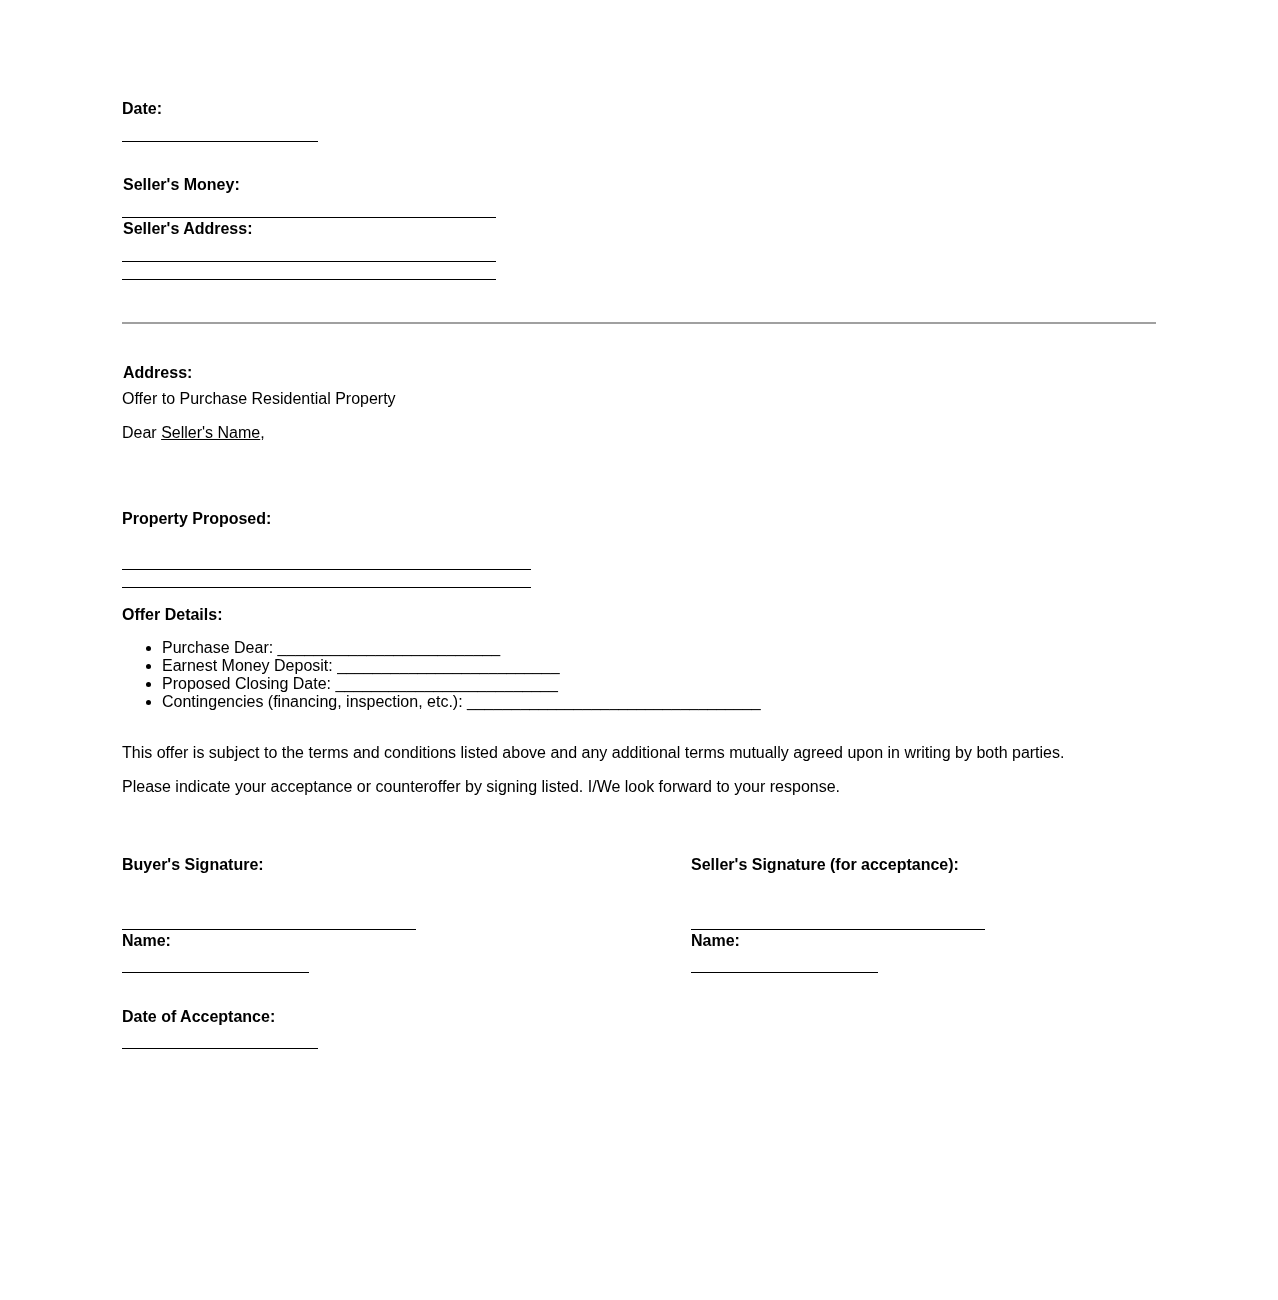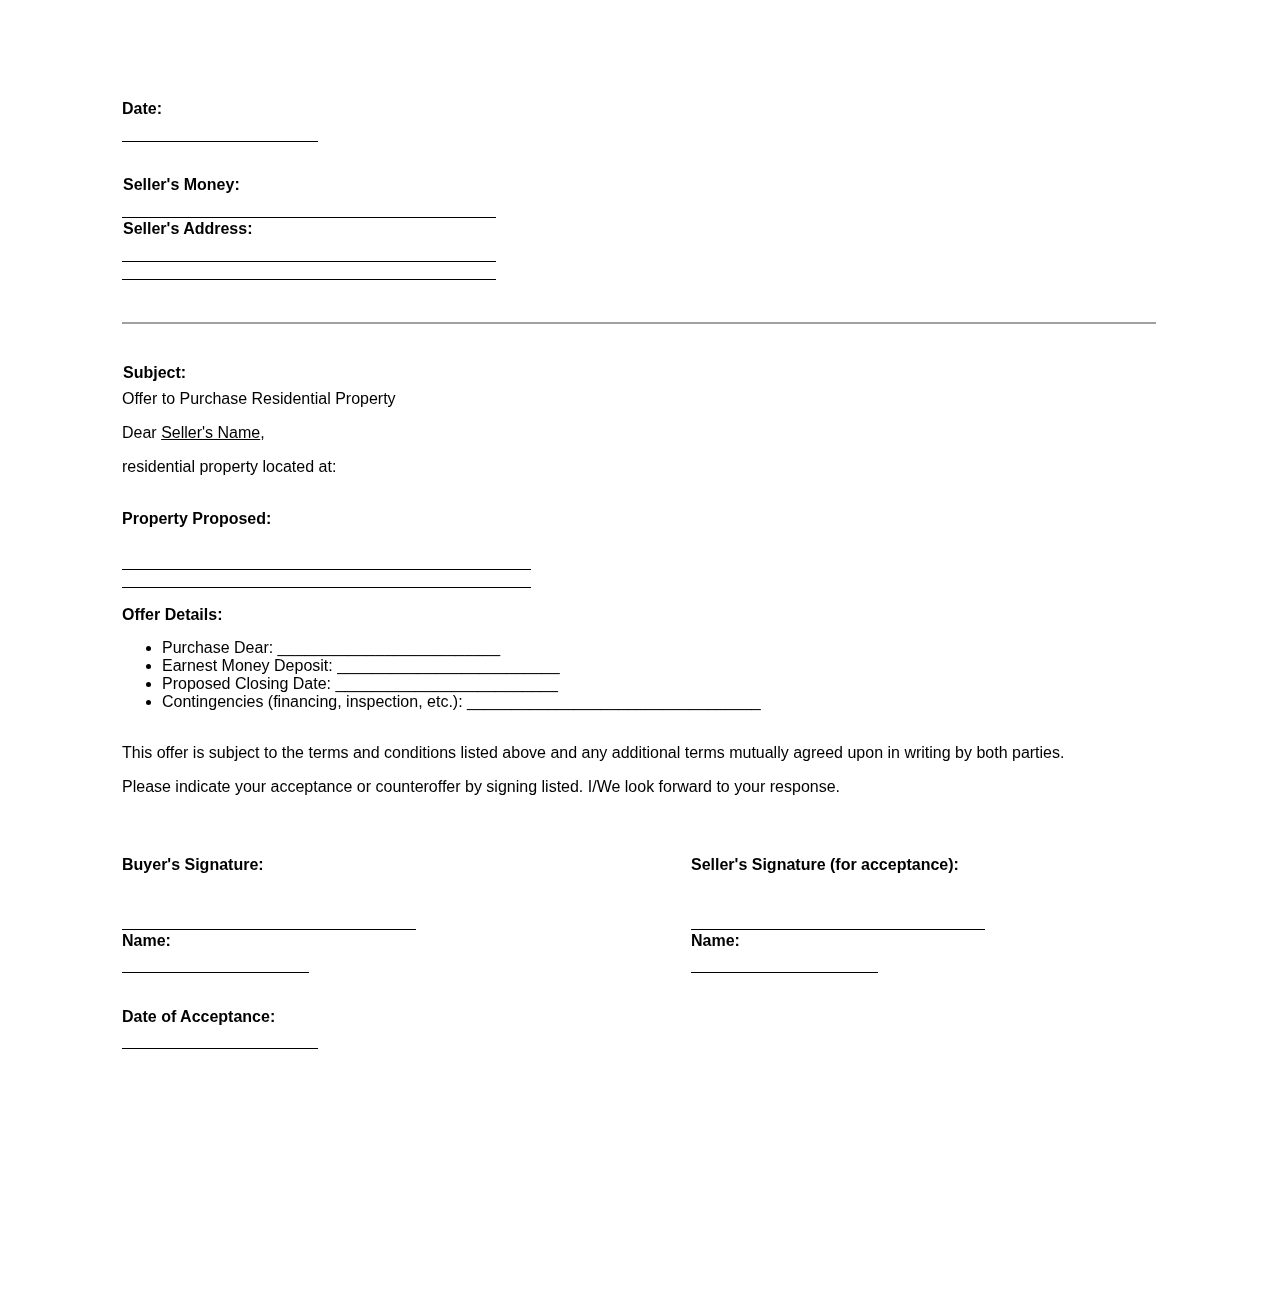--- a/index.html
+++ b/index.html
@@ -24,27 +24,26 @@
 
 <div class="abs b" style="left:123px; top:176px;">Seller's Money:</div>
 <div class="line" style="left:122px; top:217px; width:374px;"></div>
 
 <div class="abs b" style="left:123px; top:220px;">Seller's Address:</div>
 <div class="line" style="left:122px; top:261px; width:374px;"></div>
 <div class="line" style="left:122px; top:279px; width:374px;"></div>
 
 <div class="hr"></div>
 
-<div class="abs b" style="left:123px; top:364px;">Subject:</div>
+<div class="abs b" style="left:123px; top:364px;">Address:</div>
 <div class="abs" style="left:122px; top:390px;text-align:center;">Offer to Purchase Residential Property</div>
 
 <div class="abs" style="left:122px; top:424px;"><span>Dear </span><span class="u">Seller's Name</span><span>,</span></div>
 
 <div class="abs" style="left:122px; top:458px; line-height:18px;">
-  <div>residential property located at:</div>
 </div>
 
 <div class="abs b" style="left:122px; top:510px;">Property Proposed:</div>
 <div class="line" style="left:122px; top:569px; width:409px;"></div>
 <div class="line" style="left:122px; top:587px; width:409px;"></div>
 
 <div class="abs b" style="left:122px; top:606px;">Offer Details:</div>
 <ul class="details">
   <li><span>Purchase Dear: </span><span>_________________________</span></li>
   <li><span>Earnest Money Deposit: </span><span>_________________________</span></li>

